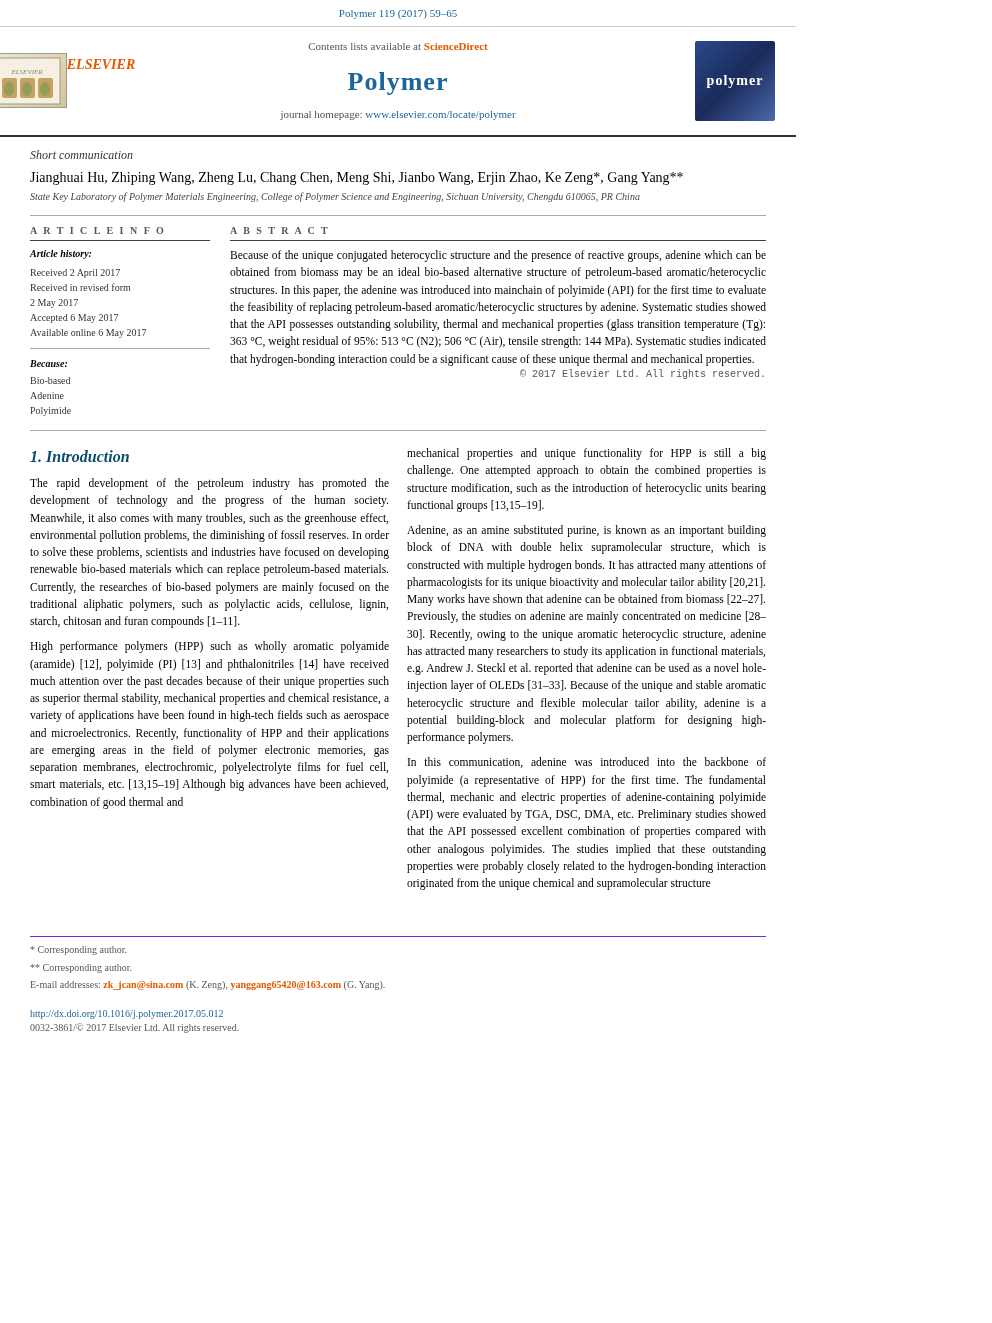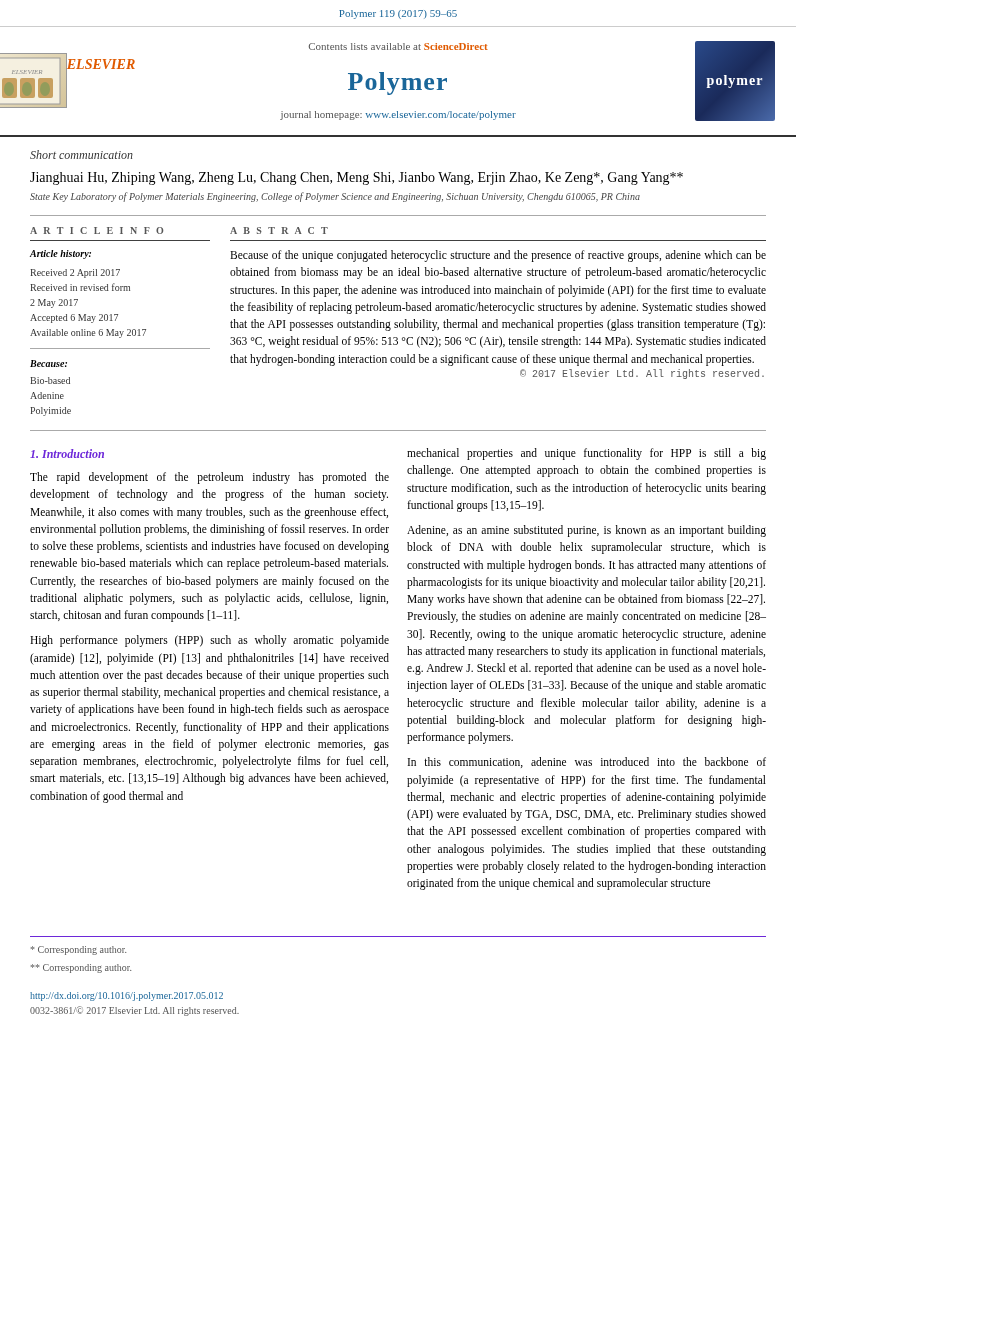--- a/index.html
+++ b/index.html
@@ -229,24 +229,24 @@
       margin-top: 14px;
     }
     .content-col {
       flex: 1;
       font-size: 11.5px;
       color: #000;
       text-align: justify;
       line-height: 1.5;
     }
     .section-title {
-      font-size: 12px;
-      font-weight: bold;
-      font-style: italic;
-      color: #6d28d9;
+      font-size: 16px;
+      font-weight: bold;
+      font-style: italic;
+      color: #0c4a6e;
       margin-bottom: 6px;
     }
     .content-paragraph {
       margin-bottom: 8px;
       font-size: 11.5px;
       text-align: justify;
       line-height: 1.5;
     }
     
     .footer-section {
@@ -364,19 +364,26 @@
         <div class="content-paragraph">Adenine, as an amine substituted purine, is known as an important building block of DNA with double helix supramolecular structure, which is constructed with multiple hydrogen bonds. It has attracted many attentions of pharmacologists for its unique bioactivity and molecular tailor ability [20,21]. Many works have shown that adenine can be obtained from biomass [22–27]. Previously, the studies on adenine are mainly concentrated on medicine [28–30]. Recently, owing to the unique aromatic heterocyclic structure, adenine has attracted many researchers to study its application in functional materials, e.g. Andrew J. Steckl et al. reported that adenine can be used as a novel hole-injection layer of OLEDs [31–33]. Because of the unique and stable aromatic heterocyclic structure and flexible molecular tailor ability, adenine is a potential building-block and molecular platform for designing high-performance polymers.</div>
         <div class="content-paragraph">In this communication, adenine was introduced into the backbone of polyimide (a representative of HPP) for the first time. The fundamental thermal, mechanic and electric properties of adenine-containing polyimide (API) were evaluated by TGA, DSC, DMA, etc. Preliminary studies showed that the API possessed excellent combination of properties compared with other analogous polyimides. The studies implied that these outstanding properties were probably closely related to the hydrogen-bonding interaction originated from the unique chemical and supramolecular structure</div>
       </div>
     </div>
 
   </div>
 
   <div class="footer-section">
     <div class="footnote">* Corresponding author.</div>
     <div class="footnote">** Corresponding author.</div>
+    <div class="footnote">
+      <span>E-mail addresses:</span>
+      <span class="sciencedirect-link">zk_jcan@sina.com</span>
+      <span>(K. Zeng),</span>
+      <span class="sciencedirect-link">yanggang65420@163.com</span>
+      <span>(G. Yang).</span>
+    </div>
     <div style="margin-top:14px;">
       <span class="doi-link">http://dx.doi.org/10.1016/j.polymer.2017.05.012</span>
     </div>
     <div class="issn-line">0032-3861/© 2017 Elsevier Ltd. All rights reserved.</div>
   </div>
 
 </div>
 
 </body></html>

